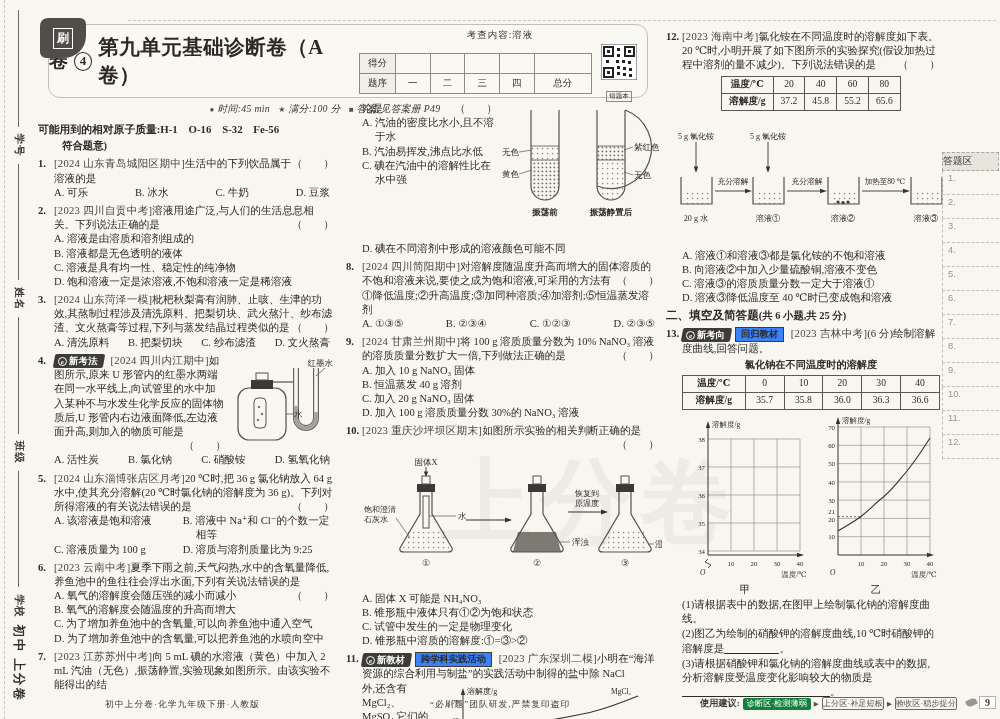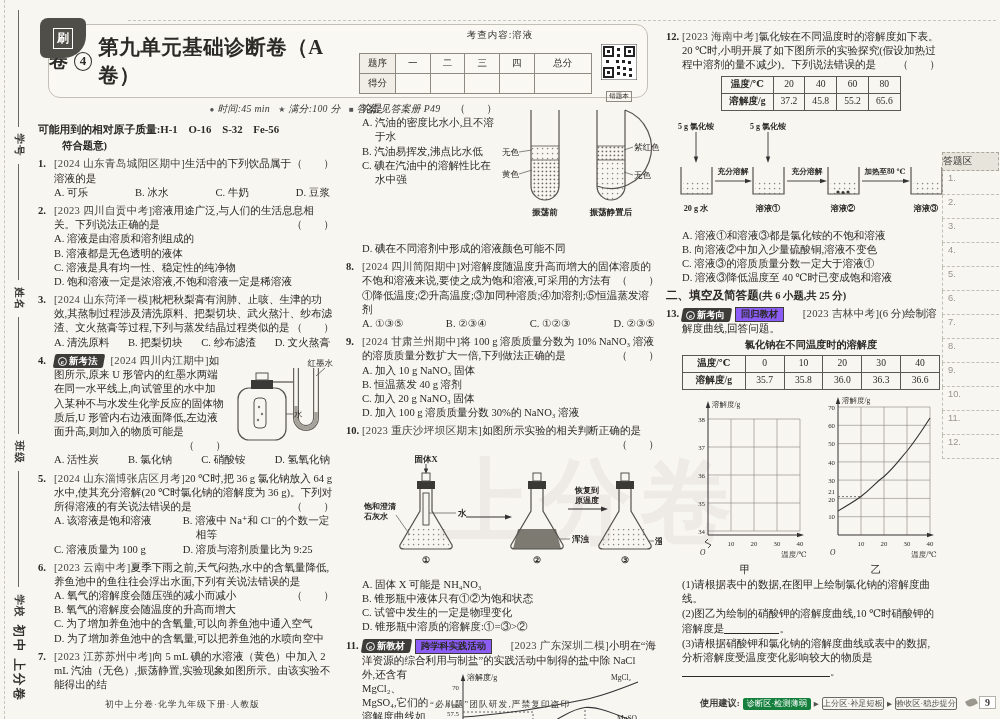--- a/index.html
+++ b/index.html
@@ -63,26 +63,26 @@
   .opts-row { display:flex; justify-content:space-between; padding-right:4px; clear:both; }
   .opts-grid2 { display:grid; grid-template-columns:46% 54%; }
   .opt { padding-left:13px; text-indent:-13px; }
   .methods {}
 
   .badge-dark { display:inline-block; background:#3e3c38; color:#fff; font-size:9.3px; font-weight:bold;
     padding:0.5px 6px 1px 4px; transform:skewX(-10deg); border-radius:2px; margin-right:4px; }
   .badge-dark .bi { display:inline-block; transform:skewX(10deg); }
   .be { display:inline-block; width:9px; height:9px; line-height:8px; border:1px solid #fff; border-radius:50%;
     font-size:7px; text-align:center; margin-right:2px; font-style:italic; }
-  .badge-outline { display:inline-block; border:1px solid #3e3c38; background:#8b5cf6; color:#2b2a27;
-    font-size:9.3px; font-weight:bold; padding:0 5px 0.5px; margin-right:16px; }
+  .badge-outline { display:inline-block; border:1px solid #3e3c38; background:#3b82f6; color:#2b2a27;
+    font-size:9.3px; font-weight:bold; padding:0 5px 0.5px; margin-right:4px; }
 
   .fr { float:right; margin-left:4px; }
   svg text { font-family:"Liberation Serif","DejaVu Serif",serif; fill:#2b2a27; }
-  .figblock { text-align:center; margin:8px 0; clear:both;font-weight:bold; }
+  .figblock { text-align:center; margin:18px 0; clear:both; }
 
   table.mini { border-collapse:collapse; margin:3px auto; }
   table.mini td { border:1px solid #5a5852; text-align:center; font-size:9.6px; padding:1px 7px; height:17px; }
   table.mini td.hd { font-weight:bold; }
   .tbl-title { text-align:center; font-weight:bold; font-size:10.2px; margin-top:2px; }
 
   .charts2 { display:flex; justify-content:space-between; margin-top:2px; }
   .chartbox { text-align:center; }
   .chart-cap { font-size:10.5px; margin-top:-2px; }
 
@@ -138,34 +138,34 @@
       <span class="vol">卷</span>
       <span class="vol-circ">4</span>
       <span class="big-title">第九单元基础诊断卷（A 卷）</span>
     </div>
     <div class="score-part">
       <div class="scope">考查内容:溶液</div>
       <div class="score-row">
         <table class="score">
           <tbody>
               <tr>
+            <td class="hd">得分</td>
+            <td></td>
+            <td></td>
+            <td></td>
+            <td></td>
+            <td></td>
+          </tr>
+          <tr>
             <td class="hd">题序</td>
             <td>一</td>
             <td>二</td>
             <td>三</td>
             <td>四</td>
             <td>总分</td>
-          </tr>
-          <tr>
-            <td class="hd">得分</td>
-            <td></td>
-            <td></td>
-            <td></td>
-            <td></td>
-            <td></td>
           </tr>
         </tbody>
           </table>
         <div class="qr-wrap">
           <svg width="36" height="36" viewBox="0 0 36 36">
             <rect x="0" y="0" width="36" height="36" fill="#fff" stroke="#444"></rect>
             <rect x="3" y="3" width="9" height="9" fill="none" stroke="#222" stroke-width="2"></rect>
             <rect x="6" y="6" width="3" height="3" fill="#222"></rect>
             <rect x="24" y="3" width="9" height="9" fill="none" stroke="#222" stroke-width="2"></rect>
             <rect x="27" y="6" width="3" height="3" fill="#222"></rect>

